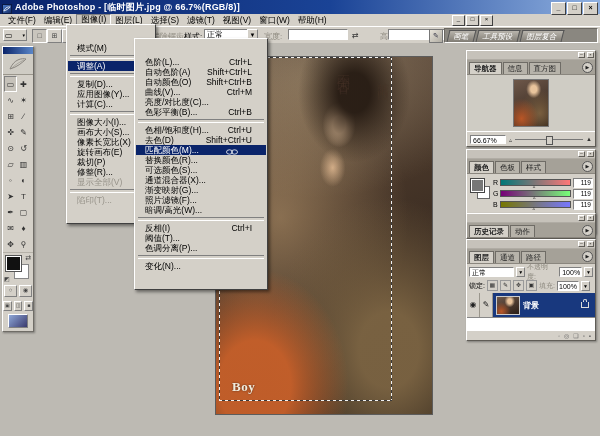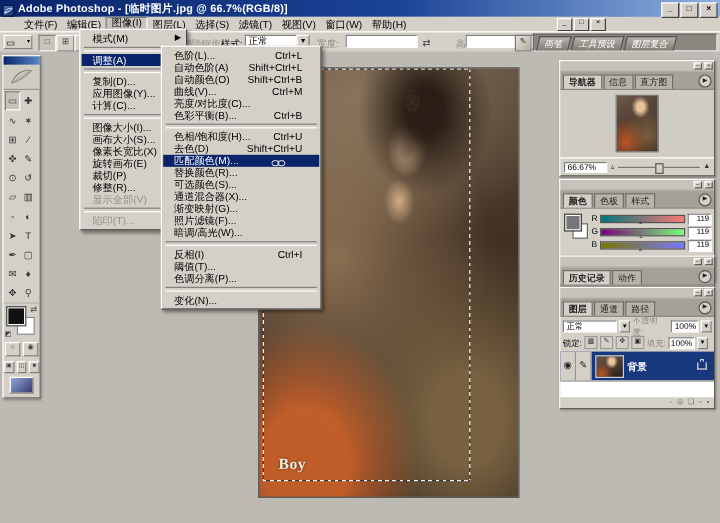--- a/index.html
+++ b/index.html
@@ -11,21 +11,21 @@
     background:linear-gradient(90deg,#0a246a 0%,#1a4396 55%,#8fb0e0 100%);
     display:flex;align-items:flex-end;color:#fff;font-size:9px;font-weight:bold;padding-left:2px;box-sizing:border-box}
   .appico{width:10px;height:10px;margin-right:3px;background:linear-gradient(135deg,#4a7ac8,#142c66);
     border:1px solid #0a1a44;box-sizing:border-box;display:flex;align-items:center;justify-content:center}
   .titletext{white-space:nowrap;overflow:hidden;letter-spacing:.2px}
   .winbtns{position:absolute;right:2px;top:2px;display:flex;gap:1px}
   .wbtn{width:13px;height:11px;background:#d4d0c8;border:1px solid;border-color:#fff #404040 #404040 #fff;
     font-size:7px;line-height:9px;text-align:center;color:#000;font-weight:bold}
 
   
-  .menubar{position:absolute;left:16px;top:14px;width:492px;height:12px;background:#d4d0c8;
+  .menubar{position:absolute;left:4px;top:14px;width:492px;height:12px;background:#d4d0c8;
     display:flex;align-items:center;font-size:8.5px;color:#000}
   .mbi{padding:0 4px;height:11px;line-height:11px;white-space:nowrap}
   .mbi.open{background:#c8c4bc;border:1px solid;border-color:#808080 #fff #fff #808080;line-height:9px}
   .docbtns{position:absolute;right:3px;top:1px;display:flex;gap:1px}
   .dbtn{width:11px;height:9px;background:#d4d0c8;border:1px solid;border-color:#fff #404040 #404040 #fff;
     font-size:6px;line-height:7px;text-align:center}
 
   
   .optbar{position:absolute;left:0;top:26px;width:600px;height:17px;background:#d4d0c8;
     border-top:1px solid #fff;border-bottom:1px solid #808080;font-size:8px;color:#000}
@@ -87,21 +87,21 @@
   .callig{position:absolute;writing-mode:vertical-rl;font-family:"Liberation Serif","DejaVu Serif",serif;
     color:rgba(72,52,40,.45);letter-spacing:2px;pointer-events:none}
   .mq{position:absolute;z-index:3}
   .mqv{width:1px;background:repeating-linear-gradient(180deg,#f2f2f2 0 3px,#3a3a3a 3px 6px)}
   .mqh{height:1px;background:repeating-linear-gradient(90deg,#f2f2f2 0 3px,#3a3a3a 3px 6px)}
   .boy{position:absolute;left:16px;top:322px;color:#f2ecdd;font-family:"Liberation Serif","DejaVu Serif",serif;
     font-size:13px;font-weight:bold;letter-spacing:.5px;text-shadow:0 0 2px rgba(0,0,0,.6)}
 
   
   .menu{position:absolute;background:#d4d0c8;border:1px solid;border-color:#fff #404040 #404040 #fff;
-    box-shadow:2px 2px 3px rgba(0,0,0,.45);padding:2px 1px;font-size:8.5px;color:#000;z-index:50}
+    box-shadow:2px 2px 3px rgba(0,0,0,.45);padding:18px 1px;font-size:8.5px;color:#000;z-index:50}
   .imenu{left:66px;top:24px;width:86px}
   .smenu{left:134px;top:38px;width:130px;z-index:51}
   .mi{position:relative;height:10px;line-height:10px;padding:0 14px 0 9px;white-space:nowrap}
   .mi .ms{position:absolute;right:14px;top:0}
   .mi .arr{position:absolute;right:3px;top:0;font-size:7px}
   .mi.hl{background:#0a246a;color:#fff}
   .mi.dis{color:#97938a}
   .msep{height:2px;margin:2px 2px;border-top:1px solid #808080;border-bottom:1px solid #fff}
   .lnkcur{position:absolute;right:28px;top:2px}
 

